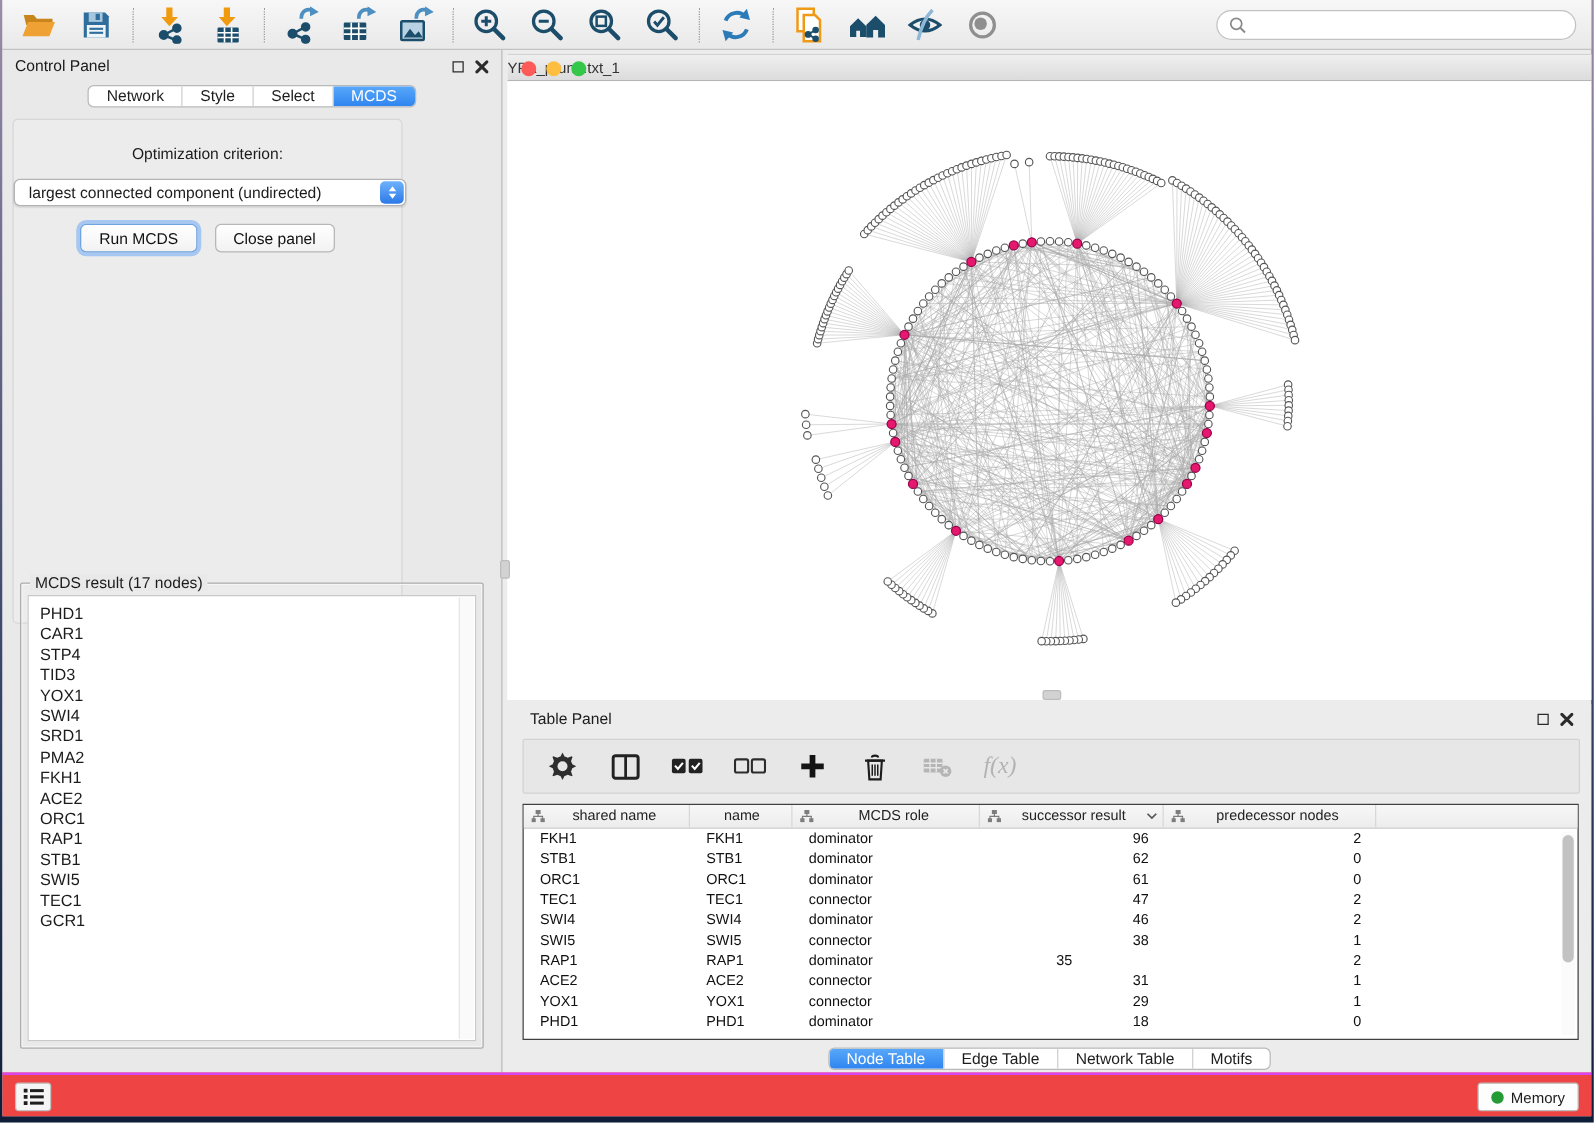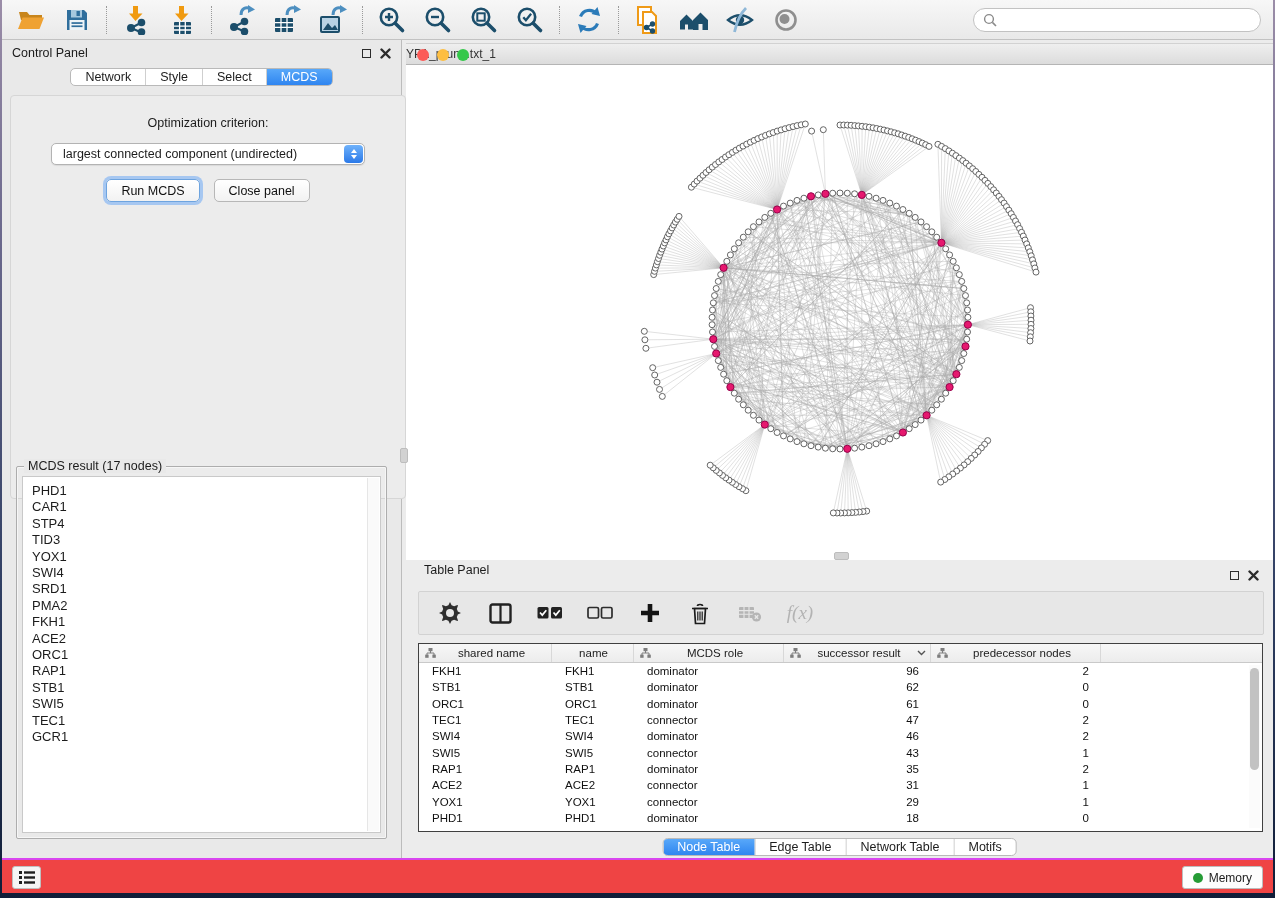--- a/index.html
+++ b/index.html
@@ -28,21 +28,21 @@
   .control-panel { position:absolute; left:0; top:40px; width:400px; height:818px;
     background:#e9e9e9; border-right:1px solid #bcbcbc; }
   .panel-titlebar { height:26px; display:flex; align-items:center; padding:0 10px; font-size:12.5px; color:#1a1a1a; }
   .win-icons { margin-left:auto; display:flex; align-items:center; gap:9px; }
   .float-box { width:9px; height:9px; border:1.6px solid #2b2b2b; background:transparent; }
   .seg { display:inline-flex; border:1px solid #b9b9b9; border-radius:5px; background:#fff; overflow:hidden; }
   .seg > div { padding:1px 14px; font-size:12.5px; color:#1d1d1d; border-right:1px solid #cfcfcf; white-space:nowrap; }
   .seg > div:last-child { border-right:none; }
   .seg > div.active { background:linear-gradient(#58a8f9,#2f85f0); color:#fff; }
   .cp-tabs-row { display:flex; justify-content:center; margin-top:2px; position:relative; z-index:2; }
-  .cp-inner { position:absolute; left:8px; top:55px; width:396px; height:404px;
+  .cp-inner { position:absolute; left:8px; top:55px; width:312px; height:404px;
     background:#ececec; border:1px solid #d6d6d6; border-radius:4px; }
   .opt-label { text-align:center; margin-top:20px; font-size:12.5px; }
   .dropdown { position:relative; margin:13px auto 0; width:314px; height:22px; background:#fff;
     border:1px solid #b3b3b3; border-radius:5px; font-size:12.5px; display:flex; align-items:center;
     padding:0 26px 0 11px; box-shadow:0 1px 1px rgba(0,0,0,.08); }
   .stepper { position:absolute; right:1px; top:1px; bottom:1px; width:19px; border-radius:4px;
     background:linear-gradient(#6fb2fb,#2b79e8); display:flex; flex-direction:column;
     align-items:center; justify-content:center; gap:2px; }
   .stepper i { width:0; height:0; border-left:3.5px solid transparent; border-right:3.5px solid transparent; }
   .stepper .up { border-bottom:4px solid #fff; }
@@ -68,21 +68,21 @@
   .net-title { flex:1; text-align:left; font-size:12px; color:#333; }
   .net-canvas { position:absolute; left:0; top:22px; right:0; bottom:0; background:#fff; overflow:hidden; }
 
   .grip-v { position:absolute; left:398px; top:448px; width:8px; height:15px; background:#d2d2d2;
     border:1px solid #bdbdbd; border-radius:2px; }
   .grip-h { position:absolute; left:832px; top:552px; width:15px; height:8px; background:#d2d2d2;
     border:1px solid #bdbdbd; border-radius:2px; z-index:5; }
 
   
   .table-panel { position:absolute; left:404px; top:563px; width:867px; height:295px; background:#ececec; }
-  .tp-titlebar { height:24px; display:flex; padding:0 14px 0 18px; font-size:12.5px; }
+  .tp-titlebar { height:24px; display:flex; align-items:center; padding:0 14px 0 18px; font-size:12.5px; }
   .tp-toolbar { position:absolute; left:12px; top:28px; width:846px; height:44px;
     background:#e7e7e7; border:1px solid #d2d2d2; border-radius:2px;
     display:flex; align-items:center; gap:24px; padding-left:18px; }
   .tp-toolbar .ic { display:flex; align-items:center; justify-content:center; width:26px; height:26px; }
   .fx { font-family:"Liberation Serif", serif; font-style:italic; font-size:19px; color:#b3b3b3; }
   .tbl { position:absolute; left:12px; top:80px; width:845px; height:189px; background:#fff; border:1px solid #404040; }
   .tbl-head { display:flex; height:19px; border-bottom:1px solid #c9c9c9; background:linear-gradient(#f7f7f7,#ececec); }
   .th { display:flex; align-items:center; border-right:1px solid #d8d8d8; font-size:11.5px; color:#222; padding:0 4px 0 6px; }
   .th .lbl { flex:1; text-align:center; }
   .tbl-body { position:absolute; left:0; right:0; top:19px; bottom:0; overflow:hidden; }
@@ -819,28 +819,28 @@
             <div class="td" style="width: 133px; text-align: left; padding: 0px 0px 0px 13px;">SWI4</div>
             <div class="td" style="width: 82px; text-align: left; padding: 0px 0px 0px 13px;">SWI4</div>
             <div class="td" style="width: 150px; text-align: left; padding: 0px 0px 0px 13px;">dominator</div>
             <div class="td" style="width: 147px; text-align: right; padding: 0px 12px 0px 0px;">46</div>
             <div class="td" style="width: 170px; text-align: right; padding: 0px 12px 0px 0px;">2</div>
           </div>
           <div class="tr">
             <div class="td" style="width: 133px; text-align: left; padding: 0px 0px 0px 13px;">SWI5</div>
             <div class="td" style="width: 82px; text-align: left; padding: 0px 0px 0px 13px;">SWI5</div>
             <div class="td" style="width: 150px; text-align: left; padding: 0px 0px 0px 13px;">connector</div>
-            <div class="td" style="width: 147px; text-align: right; padding: 0px 12px 0px 0px;">43</div>
+            <div class="td" style="width: 147px; text-align: right; padding: 0px 12px 0px 0px;">38</div>
             <div class="td" style="width: 170px; text-align: right; padding: 0px 12px 0px 0px;">1</div>
           </div>
           <div class="tr">
             <div class="td" style="width: 133px; text-align: left; padding: 0px 0px 0px 13px;">RAP1</div>
             <div class="td" style="width: 82px; text-align: left; padding: 0px 0px 0px 13px;">RAP1</div>
             <div class="td" style="width: 150px; text-align: left; padding: 0px 0px 0px 13px;">dominator</div>
-            <div class="td" style="width: 147px; text-align: right; padding: 0px 12px 0px 0px;">35</div>
+            <div class="td" style="width: 147px; text-align: center; padding: 0px 12px 0px 0px;">35</div>
             <div class="td" style="width: 170px; text-align: right; padding: 0px 12px 0px 0px;">2</div>
           </div>
           <div class="tr">
             <div class="td" style="width: 133px; text-align: left; padding: 0px 0px 0px 13px;">ACE2</div>
             <div class="td" style="width: 82px; text-align: left; padding: 0px 0px 0px 13px;">ACE2</div>
             <div class="td" style="width: 150px; text-align: left; padding: 0px 0px 0px 13px;">connector</div>
             <div class="td" style="width: 147px; text-align: right; padding: 0px 12px 0px 0px;">31</div>
             <div class="td" style="width: 170px; text-align: right; padding: 0px 12px 0px 0px;">1</div>
           </div>
           <div class="tr">

